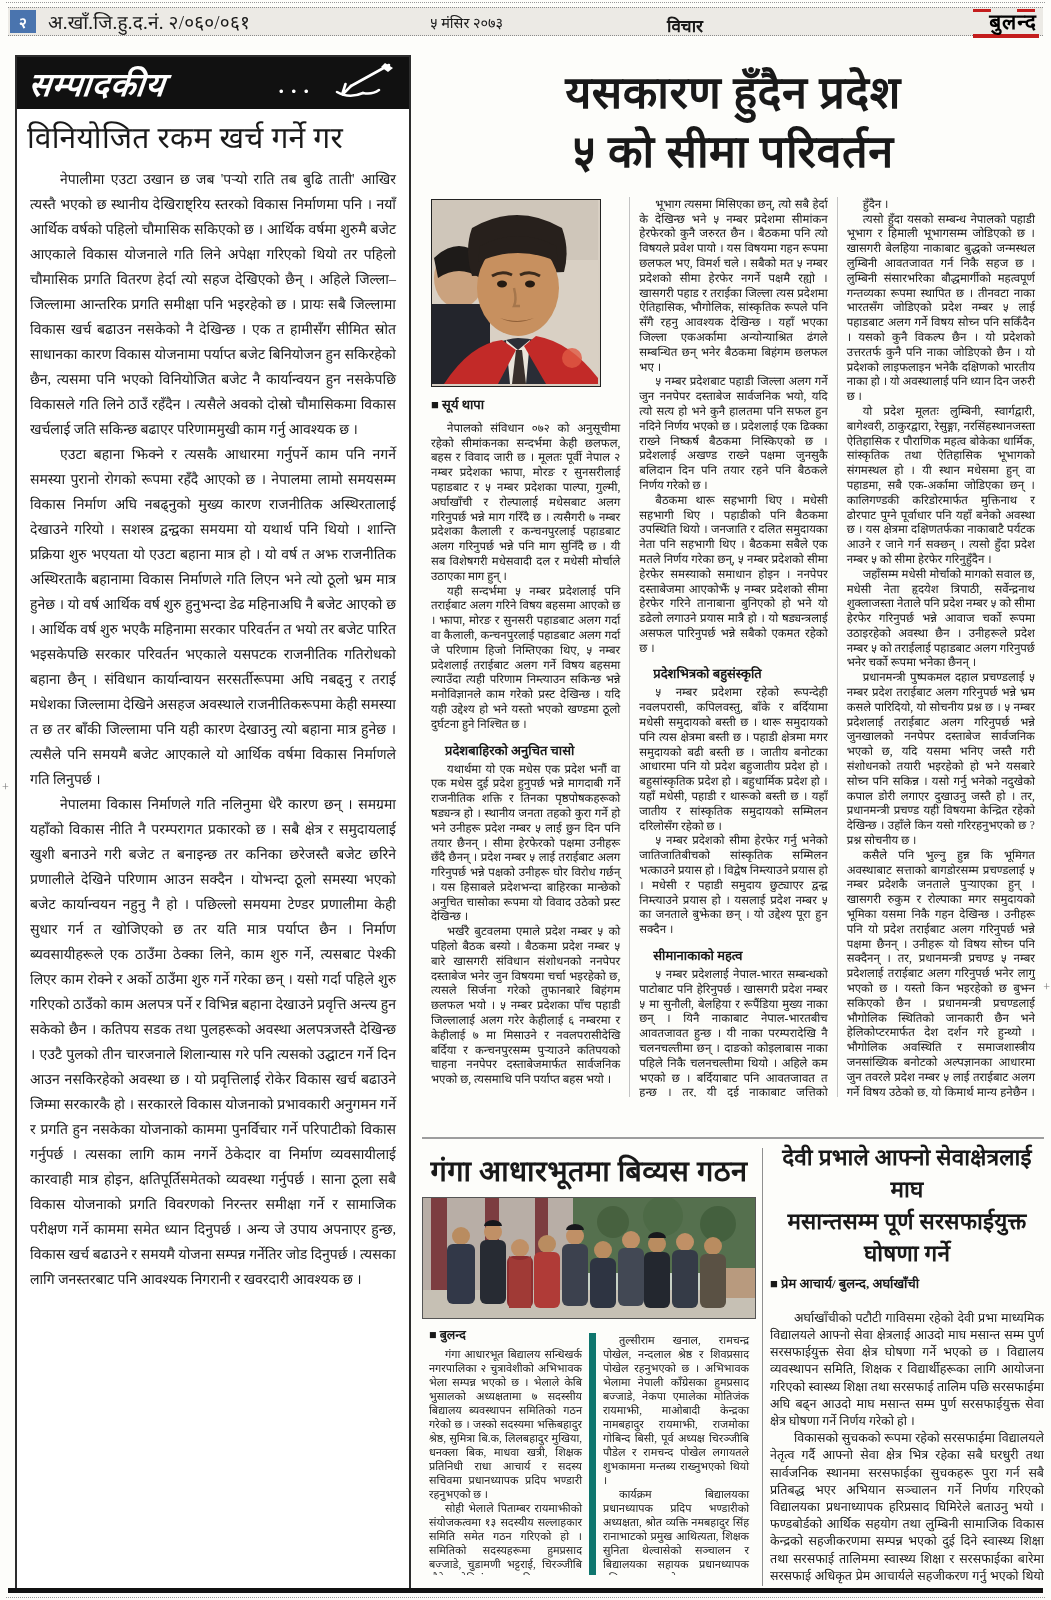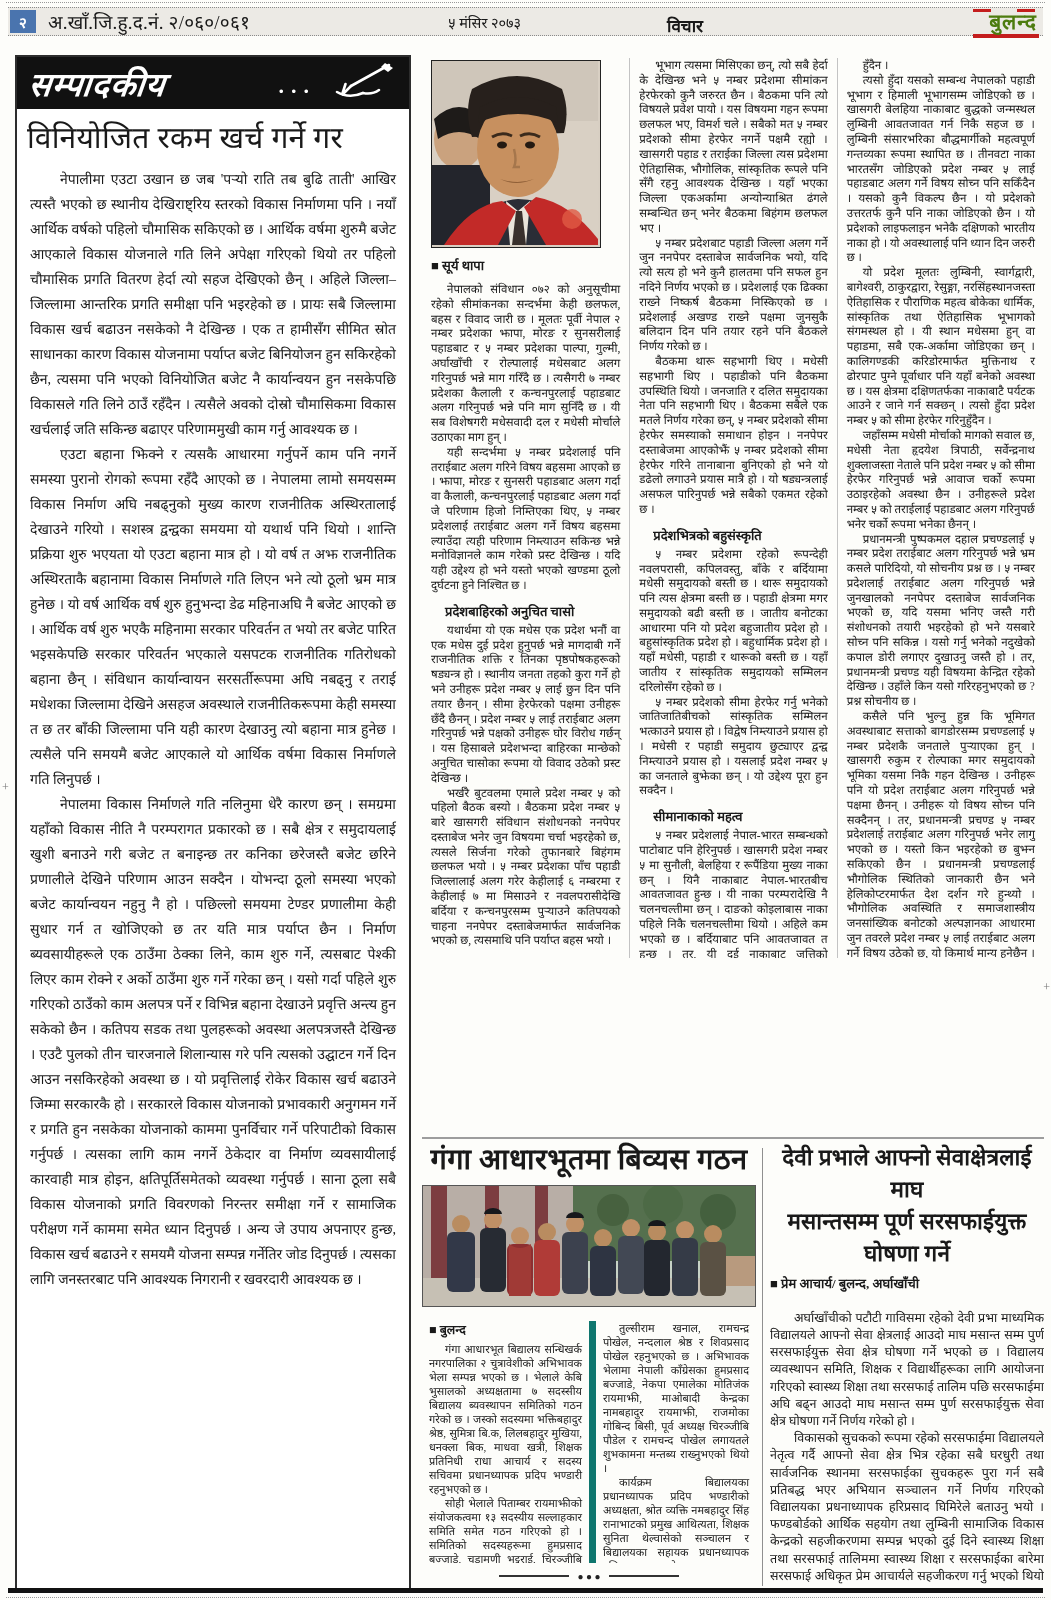--- a/index.html
+++ b/index.html
@@ -8,26 +8,26 @@
   .page::before{content:"";position:absolute;left:6px;right:6px;top:2px;border-top:1px dotted #999;}
   .page::after{content:"";position:absolute;left:6px;right:6px;bottom:2px;border-top:1px dotted #999;}
 
   
   .topbar{position:absolute;left:8px;right:8px;top:7px;height:27px;background:#eceae5;
           border-top:1px dotted #8a8a8a;border-bottom:1px dotted #8a8a8a;
           display:flex;align-items:center;}
   .pagenum{width:26px;height:23px;margin-left:2px;background:#4a74ae;color:#fff;font-weight:bold;
            font-size:15px;display:flex;align-items:center;justify-content:center;}
   .regno{font-size:19px;margin-left:12px;letter-spacing:.2px;}
-  .date{position:absolute;left:440px;font-size:14.5px;}
+  .date{position:absolute;left:422px;font-size:14.5px;}
   .section{position:absolute;left:659px;font-size:17px;font-weight:bold;margin-top:8px;}
   .logo{position:absolute;right:4px;top:0px;text-align:right;line-height:1;}
   .logo .ticks{display:flex;gap:26px;justify-content:flex-end;margin:1px 4px 0 0;}
   .logo .ticks span{display:block;width:18px;height:3px;background:#c41d1d;}
-  .logo .word{font-weight:bold;font-size:21px;letter-spacing:1px;color:#4d7c0f;padding:0 2px;}
+  .logo .word{font-weight:bold;font-size:21px;letter-spacing:1px;color:#000000;padding:0 2px;}
   .logo .band{height:4px;background:#c41d1d;margin-top:1px;}
 
   
   .editorial{position:absolute;left:15px;top:55px;width:396px;height:1537px;
              border:2px solid #2d2d2d;box-sizing:border-box;background:#fff;overflow:hidden;}
   .ed-banner{height:52px;background:#111;display:flex;align-items:center;padding:0 12px;}
   .ed-title{color:#fff;font-size:33px;font-weight:bold;font-style:italic;transform:skewX(-6deg);
             letter-spacing:1px;}
   .ed-dots{color:#fff;font-size:30px;letter-spacing:5px;margin-left:auto;margin-right:8px;}
   .ed-headline{margin:10px 10px 6px 10px;font-size:30px;line-height:1.25;font-weight:normal;
@@ -51,28 +51,28 @@
   .portrait svg{display:block;}
 
   
   .hdivider{position:absolute;left:422px;top:1137px;width:622px;height:2px;background:#9d9d9d;}
   .vdivider2{position:absolute;left:762px;top:1148px;width:1px;height:438px;background:#8f8f8f;}
   .bottom-bar{position:absolute;left:8px;right:8px;top:1588px;height:5px;background:#111;}
   .reg-mark{position:absolute;font-size:12px;color:#777;}
 
   
   .middle-article{position:absolute;left:422px;top:1142px;width:334px;height:444px;overflow:hidden;}
-  .middle-article h2{margin:0 0 8px 0;font-size:29px;font-weight:bold;text-align:center;
+  .middle-article h2{margin:12px 0 8px 0;font-size:29px;font-weight:bold;text-align:center;
                      letter-spacing:.4px;line-height:1.2;}
   .groupphoto{margin:0;width:332px;height:120px;border:1px solid #555;overflow:hidden;background:#cfd8d2;}
   .cols2{display:flex;margin-top:6px;height:250px;overflow:hidden;}
   .colm{width:50%;box-sizing:border-box;padding:0 7px;overflow:hidden;}
   .colm:last-child{border-left:7px solid #0f766e;margin-top:8px;}
   .colm .para{font-size:11px;line-height:14px;}
-  .colm .byline{margin:8px 0 4px 0;font-size:12.5px;}
+  .colm .byline{margin:1px 0 4px 0;font-size:12.5px;}
   .dots-divider{margin-top:8px;display:flex;align-items:center;justify-content:center;gap:8px;
                 color:#222;font-size:10px;}
   .dots-divider::before,.dots-divider::after{content:"";width:70px;border-top:2px solid #333;}
 
   
   .right-article{position:absolute;left:770px;top:1142px;width:274px;height:444px;overflow:hidden;}
   .right-article h2{margin:0 0 4px 0;font-size:22.5px;font-weight:bold;text-align:center;
                     line-height:1.42;letter-spacing:.2px;}
   .right-article .byline{margin:2px 0 18px 0;}
   .right-article .para{font-size:12.5px;line-height:17.2px;text-indent:24px;}
@@ -118,20 +118,22 @@
     </div>
     <h1 class="ed-headline">विनियोजित रकम खर्च गर्ने गर</h1>
     <div class="ed-body">
         <p class="para">नेपालीमा एउटा उखान छ जब 'पऱ्यो राति तब बुढि ताती' आखिर त्यस्तै भएको छ स्थानीय देखिराष्ट्रिय स्तरको विकास निर्माणमा पनि । नयाँ आर्थिक वर्षको पहिलो चौमासिक सकिएको छ । आर्थिक वर्षमा शुरुमै बजेट आएकाले विकास योजनाले गति लिने अपेक्षा गरिएको थियो तर पहिलो चौमासिक प्रगति वितरण हेर्दा त्यो सहज देखिएको छैन् । अहिले जिल्ला–जिल्लामा आन्तरिक प्रगति समीक्षा पनि भइरहेको छ । प्रायः सबै जिल्लामा विकास खर्च बढाउन नसकेको नै देखिन्छ । एक त हामीसँग सीमित स्रोत साधानका कारण विकास योजनामा पर्याप्त बजेट बिनियोजन हुन सकिरहेको छैन, त्यसमा पनि भएको विनियोजित बजेट नै कार्यान्वयन हुन नसकेपछि विकासले गति लिने ठाउँ रहँदैन । त्यसैले अवको दोस्रो चौमासिकमा विकास खर्चलाई जति सकिन्छ बढाएर परिणाममुखी काम गर्नु आवश्यक छ ।</p>
         <p class="para">एउटा बहाना झिक्ने र त्यसकै आधारमा गर्नुपर्ने काम पनि नगर्ने समस्या पुरानो रोगको रूपमा रहँदै आएको छ । नेपालमा लामो समयसम्म विकास निर्माण अघि नबढ्नुको मुख्य कारण राजनीतिक अस्थिरतालाई देखाउने गरियो । सशस्त्र द्वन्द्वका समयमा यो यथार्थ पनि थियो । शान्ति प्रक्रिया शुरु भएयता यो एउटा बहाना मात्र हो । यो वर्ष त अझ राजनीतिक अस्थिरताकै बहानामा विकास निर्माणले गति लिएन भने त्यो ठूलो भ्रम मात्र हुनेछ । यो वर्ष आर्थिक वर्ष शुरु हुनुभन्दा डेढ महिनाअघि नै बजेट आएको छ । आर्थिक वर्ष शुरु भएकै महिनामा सरकार परिवर्तन त भयो तर बजेट पारित भइसकेपछि सरकार परिवर्तन भएकाले यसपटक राजनीतिक गतिरोधको बहाना छैन् । संविधान कार्यान्वायन सरसर्तीरूपमा अघि नबढ्नु र तराई मधेशका जिल्लामा देखिने असहज अवस्थाले राजनीतिकरूपमा केही समस्या त छ तर बाँकी जिल्लामा पनि यही कारण देखाउनु त्यो बहाना मात्र हुनेछ । त्यसैले पनि समयमै बजेट आएकाले यो आर्थिक वर्षमा विकास निर्माणले गति लिनुपर्छ ।</p>
         <p class="para">नेपालमा विकास निर्माणले गति नलिनुमा धेरै कारण छन् । समग्रमा यहाँको विकास नीति नै परम्परागत प्रकारको छ । सबै क्षेत्र र समुदायलाई खुशी बनाउने गरी बजेट त बनाइन्छ तर कनिका छरेजस्तै बजेट छरिने प्रणालीले देखिने परिणाम आउन सक्दैन । योभन्दा ठूलो समस्या भएको बजेट कार्यान्वयन नहुनु नै हो । पछिल्लो समयमा टेण्डर प्रणालीमा केही सुधार गर्न त खोजिएको छ तर यति मात्र पर्याप्त छैन । निर्माण ब्यवसायीहरूले एक ठाउँमा ठेक्का लिने, काम शुरु गर्ने, त्यसबाट पेश्की लिएर काम रोक्ने र अर्को ठाउँमा शुरु गर्ने गरेका छन् । यसो गर्दा पहिले शुरु गरिएको ठाउँको काम अलपत्र पर्ने र विभिन्न बहाना देखाउने प्रवृत्ति अन्त्य हुन सकेको छैन । कतिपय सडक तथा पुलहरूको अवस्था अलपत्रजस्तै देखिन्छ । एउटै पुलको तीन चारजनाले शिलान्यास गरे पनि त्यसको उद्घाटन गर्ने दिन आउन नसकिरहेको अवस्था छ । यो प्रवृत्तिलाई रोकेर विकास खर्च बढाउने जिम्मा सरकारकै हो । सरकारले विकास योजनाको प्रभावकारी अनुगमन गर्ने र प्रगति हुन नसकेका योजनाको काममा पुनर्विचार गर्ने परिपाटीको विकास गर्नुपर्छ । त्यसका लागि काम नगर्ने ठेकेदार वा निर्माण व्यवसायीलाई कारवाही मात्र होइन, क्षतिपूर्तिसमेतको व्यवस्था गर्नुपर्छ । साना ठूला सबै विकास योजनाको प्रगति विवरणको निरन्तर समीक्षा गर्ने र सामाजिक परीक्षण गर्ने काममा समेत ध्यान दिनुपर्छ । अन्य जे उपाय अपनाएर हुन्छ, विकास खर्च बढाउने र समयमै योजना सम्पन्न गर्नेतिर जोड दिनुपर्छ । त्यसका लागि जनस्तरबाट पनि आवश्यक निगरानी र खवरदारी आवश्यक छ ।</p>
       </div>
   </section>
 
   <section class="main-article">
+    <h1 class="main-headline"><span>यसकारण हुँदैन प्रदेश</span><br>
+      <span>५ को सीमा परिवर्तन</span></h1>
     <div class="cols">
       <div class="col">
         <figure class="portrait">
           <svg width="166" height="184" viewBox="0 0 166 184" aria-hidden="true">
             <rect width="166" height="184" fill="#d9d0c4"></rect>
             <rect x="0" y="0" width="166" height="60" fill="#cfc6ba"></rect>
             <ellipse cx="27" cy="78" rx="25" ry="30" fill="#caa27e"></ellipse>
             <path d="M2 58 q25 -24 50 0 l-4 20 q-21 -14 -42 0 z" fill="#1e1b19"></path>
             <rect x="-8" y="104" width="66" height="80" fill="#23252c"></rect>
             <path d="M40 28 q45 -26 90 0 q8 22 2 44 l-92 4 q-8 -26 0 -48 z" fill="#27201c"></path>

